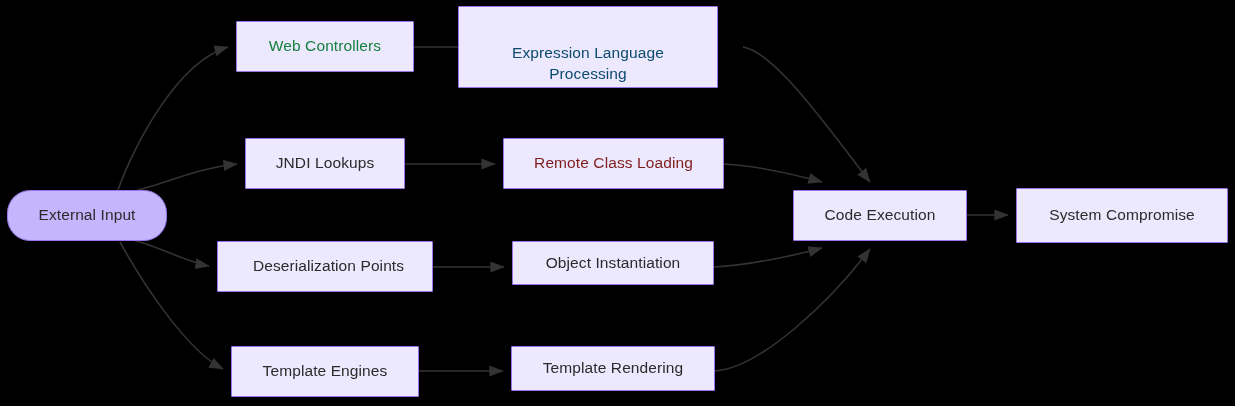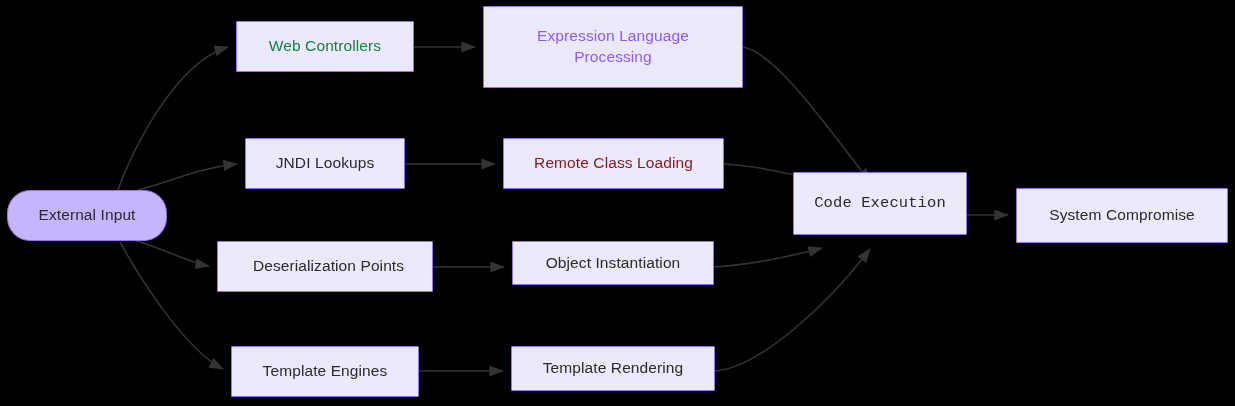--- a/index.html
+++ b/index.html
@@ -78,21 +78,21 @@
       </g>
   </svg>
 
   <div id="nodes-group">
       <div class="node" style="left: 7px; top: 190px; width: 160px; height: 51px; background: #c4b5fd; border-color: rgb(150, 115, 232); color: rgb(43, 43, 43); border-radius: 23px;">
         <span class="node-label">External Input</span>
       </div>
       <div class="node" style="left: 236px; top: 21px; width: 178px; height: 51px; background: rgb(236, 232, 253); border-color: rgb(150, 115, 232); color: #15803d;">
         <span class="node-label">Web Controllers</span>
       </div>
-      <div class="node" style="left: 483px; top: 6px; width: 260px; height: 82px; background: rgb(236, 232, 253); border-color: rgb(150, 115, 232); color: #8b5cf6;">
+      <div class="node" style="left: 458px; top: 6px; width: 260px; height: 82px; background: rgb(236, 232, 253); border-color: rgb(150, 115, 232); color: #0c4a6e; align-items: flex-end;">
         <span class="node-label">Expression Language
 Processing</span>
       </div>
       <div class="node" style="left: 245px; top: 138px; width: 160px; height: 51px; background: rgb(236, 232, 253); border-color: rgb(150, 115, 232); color: rgb(43, 43, 43);">
         <span class="node-label">JNDI Lookups</span>
       </div>
       <div class="node" style="left: 503px; top: 138px; width: 221px; height: 51px; background: rgb(236, 232, 253); border-color: rgb(150, 115, 232); color: #7f1d1d;">
         <span class="node-label">Remote Class Loading</span>
       </div>
       <div class="node" style="left: 217px; top: 241px; width: 216px; height: 51px; background: rgb(236, 232, 253); border-color: rgb(150, 115, 232); color: rgb(43, 43, 43); padding-left: 13px;">
@@ -100,21 +100,21 @@
       </div>
       <div class="node" style="left: 512px; top: 241px; width: 202px; height: 44px; background: rgb(236, 232, 253); border-color: rgb(150, 115, 232); color: rgb(43, 43, 43);">
         <span class="node-label">Object Instantiation</span>
       </div>
       <div class="node" style="left: 231px; top: 346px; width: 188px; height: 51px; background: rgb(236, 232, 253); border-color: rgb(150, 115, 232); color: rgb(43, 43, 43);">
         <span class="node-label">Template Engines</span>
       </div>
       <div class="node" style="left: 511px; top: 346px; width: 204px; height: 45px; background: rgb(236, 232, 253); border-color: rgb(150, 115, 232); color: rgb(43, 43, 43);">
         <span class="node-label">Template Rendering</span>
       </div>
-      <div class="node" style="left: 793px; top: 172px; width: 174px; height: 63px; background: rgb(236, 232, 253); border-color: rgb(150, 115, 232); color: rgb(43, 43, 43); font-family: Liberation Mono, monospace;">
+      <div class="node" style="left: 793px; top: 190px; width: 174px; height: 51px; background: rgb(236, 232, 253); border-color: rgb(150, 115, 232); color: rgb(43, 43, 43);">
         <span class="node-label">Code Execution</span>
       </div>
       <div class="node" style="left: 1016px; top: 188px; width: 212px; height: 55px; background: rgb(236, 232, 253); border-color: rgb(150, 115, 232); color: rgb(43, 43, 43);">
         <span class="node-label">System Compromise</span>
       </div>
     </div>
 
 </div>
 
 </body></html>

